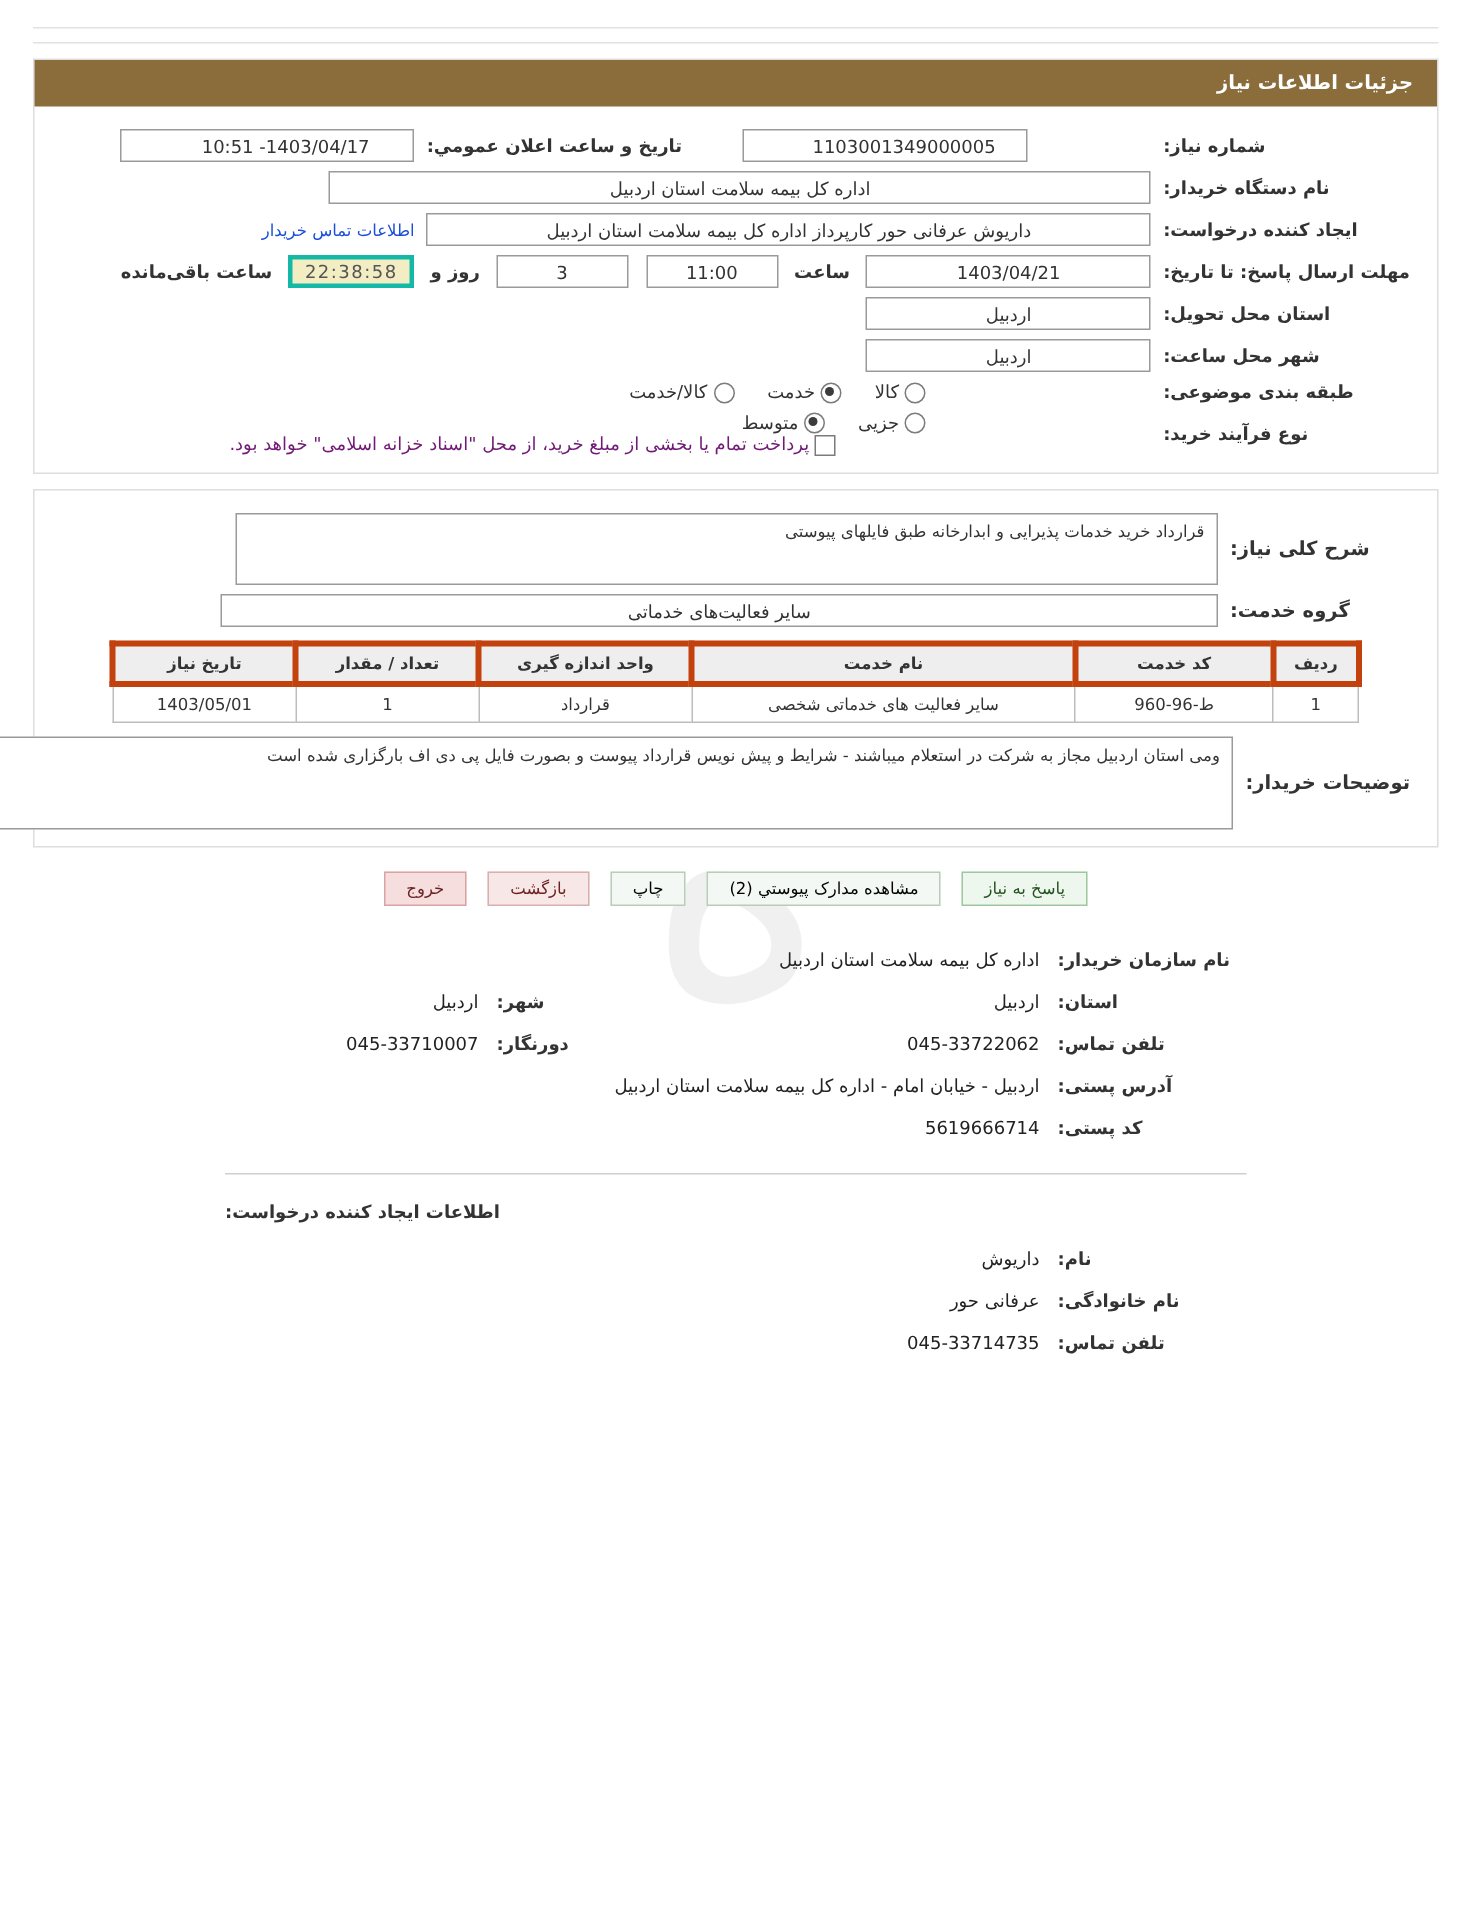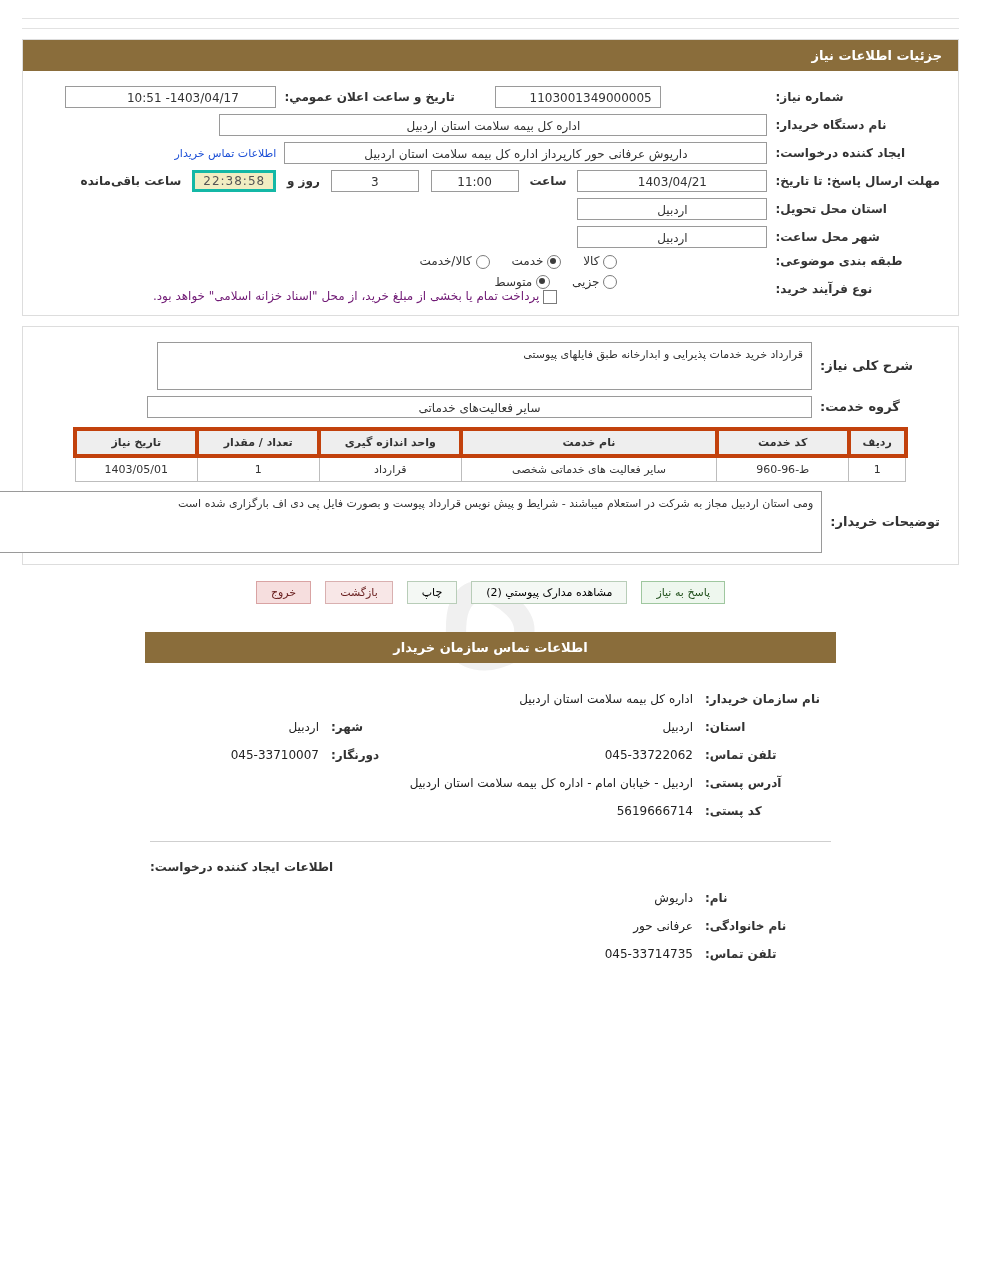--- a/index.html
+++ b/index.html
@@ -129,25 +129,25 @@
     </div>
 
     <div class="panel">
       <div class="panel-header">جزئیات اطلاعات نیاز</div>
       <div class="panel-body">
         <table class="form">
           <tbody>
               <tr>
             <td class="lbl">شماره نیاز:</td>
             <td style="width:230px;">
-              <span class="fld" style="width:166px;margin-right:auto;padding-left:34px;">1103001349000005</span>
+              <span class="fld" style="width:190px;margin-right:auto;padding-left:34px;">1103001349000005</span>
             </td>
             <td class="lbl" style="width:170px;">تاریخ و ساعت اعلان عمومي:</td>
             <td>
-              <span class="fld" style="width:211px;padding-left:32px;">1403/04/17- 10:51</span>
+              <span class="fld" style="width:196px;padding-left:32px;">1403/04/17- 10:51</span>
             </td>
           </tr>
           <tr>
             <td class="lbl">نام دستگاه خریدار:</td>
             <td colspan="3">
               <span class="fld" style="width:548px;">اداره کل بیمه سلامت استان اردبیل</span>
             </td>
           </tr>
           <tr>
             <td class="lbl">ایجاد کننده درخواست:</td>
@@ -277,21 +277,20 @@
     </div>
 
     <div class="buttons">
       <button class="btn green">پاسخ به نیاز</button>
       <button class="btn pale">مشاهده مدارک پیوستي (2)</button>
       <button class="btn pale">چاپ</button>
       <button class="btn pink">بازگشت</button>
       <button class="btn red">خروج</button>
     </div>
 
-    <div class="contact-header">اطلاعات تماس سازمان خریدار</div>
 
     <div class="contact-body">
       <table class="contact">
         <tbody>
             <tr>
           <td class="ckey">نام سازمان  خریدار:</td>
           <td class="cval" colspan="3">اداره کل بیمه سلامت استان اردبیل</td>
         </tr>
         <tr>
           <td class="ckey">استان:</td>

